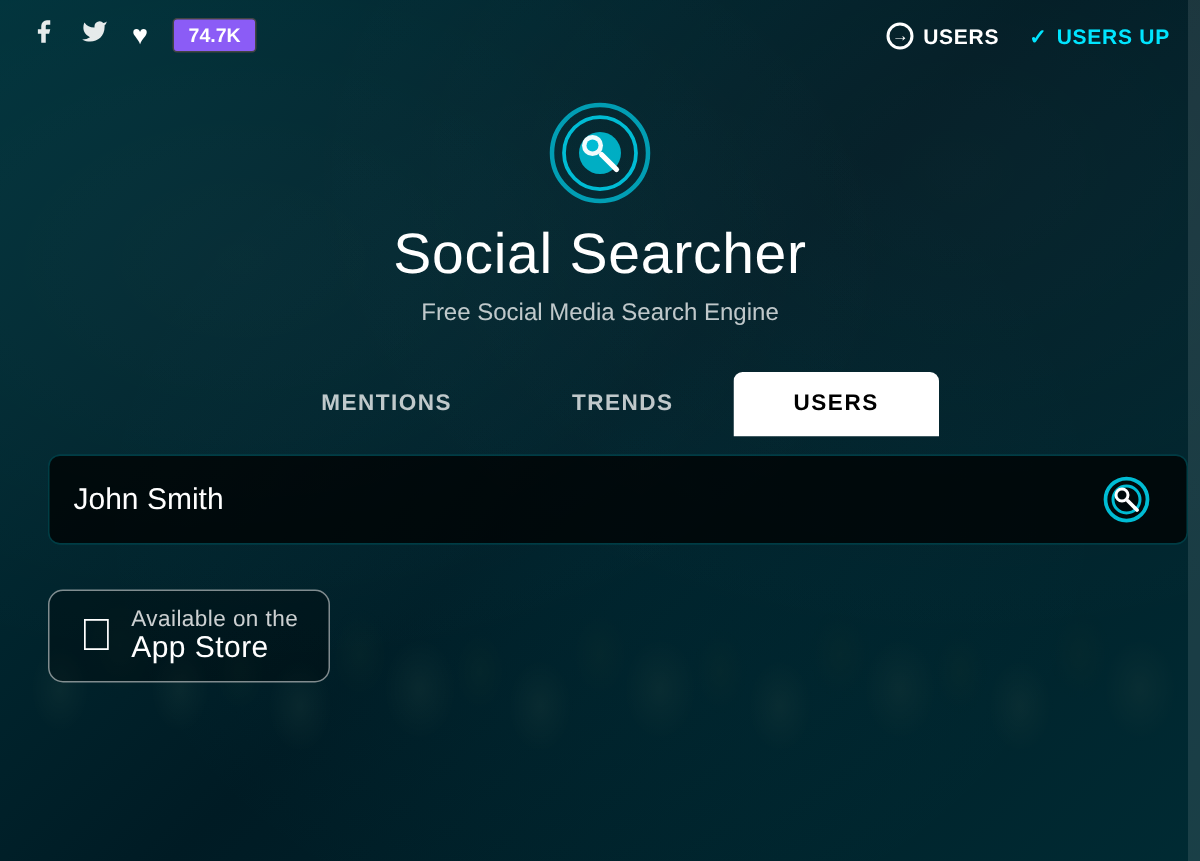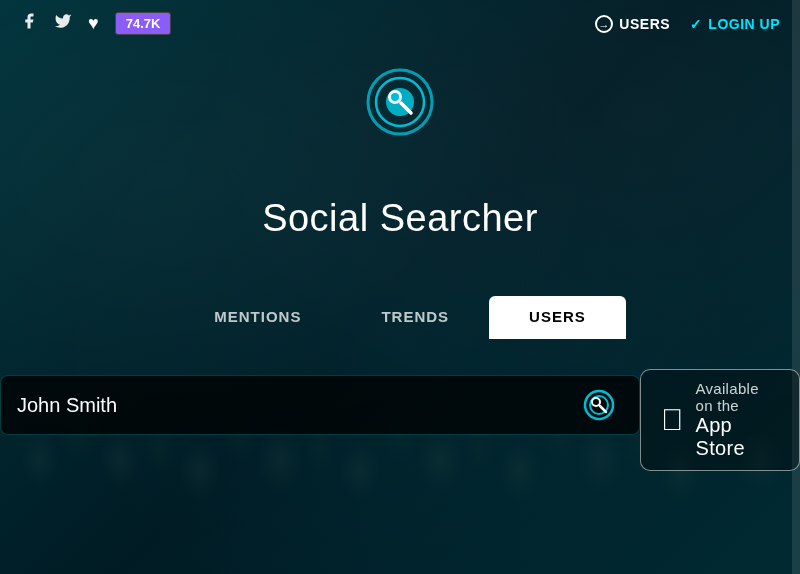--- a/index.html
+++ b/index.html
@@ -148,21 +148,20 @@
       color: #00e5ff;
       font-size: 14px;
     }
 
     
     .hero {
       display: flex;
       flex-direction: column;
       align-items: center;
       padding-top: 20px;
-      gap: 48px;
     }
 
     .logo-icon {
       width: 70px;
       height: 70px;
       margin-bottom: 12px;
     }
 
     .app-title {
       color: #fff;
@@ -177,21 +176,21 @@
       font-size: 16px;
       font-weight: 300;
       margin-bottom: 30px;
     }
 
     
     .tabs {
       display: flex;
       align-items: flex-end;
       gap: 0;
-      margin-bottom: 0;
+      margin-bottom: 12px;
       padding: 0 10px;
     }
 
     .tab {
       padding: 12px 40px;
       font-size: 15px;
       font-weight: 600;
       letter-spacing: 1px;
       color: rgba(255,255,255,0.75);
       cursor: pointer;
@@ -282,22 +281,23 @@
 
     .store-name {
       color: #fff;
       font-size: 20px;
       font-weight: 500;
       letter-spacing: 0.3px;
     }
 
     .main-content {
       display: flex;
-      flex-direction: row;
-      align-items: center;
+      flex-direction: column;
+      align-items: flex-start;
+      margin-left: 32px;
     }
 
     .scrollbar-hint {
       position: absolute;
       right: 0;
       top: 0;
       width: 8px;
       height: 100%;
       background: rgba(255,255,255,0.1);
     }
@@ -326,37 +326,38 @@
       <span class="heart-icon">♥</span>
       <span class="count-badge">74.7K</span>
     </div>
     <div class="nav-right">
       <a class="login-btn">
         <span style="display:inline-flex;align-items:center;justify-content:center;width:18px;height:18px;border:2px solid #fff;border-radius:50%;font-size:11px;color:#fff;">→</span>
         <span>USERS</span>
       </a>
       <a class="signup-btn">
         <span class="check-icon">✓</span>
-        <span>LOGIN UP</span>
+        <span>USERS UP</span>
       </a>
     </div>
   </nav>
 
   <div class="hero">
 
     <svg class="logo-icon" viewBox="0 0 70 70">
       <circle cx="35" cy="35" r="32" fill="none" stroke="#00bcd4" stroke-width="3" opacity="0.8"></circle>
       <circle cx="35" cy="35" r="24" fill="none" stroke="#00bcd4" stroke-width="2.5"></circle>
       <circle cx="35" cy="35" r="14" fill="#00bcd4" opacity="0.9"></circle>
       <circle cx="30" cy="30" r="7" fill="#fff" opacity="0.95"></circle>
       <circle cx="30" cy="30" r="4" fill="#00bcd4"></circle>
       <line x1="36" y1="36" x2="46" y2="46" stroke="#fff" stroke-width="3.5" stroke-linecap="round"></line>
     </svg>
 
     <h1 class="app-title">Social Searcher</h1>
+    <p class="app-subtitle">Free Social Media Search Engine</p>
 
     <div class="tabs">
       <button class="tab">MENTIONS</button>
       <button class="tab">TRENDS</button>
       <button class="tab active">USERS</button>
     </div>
   </div>
 
   <div class="main-content">
     <div class="search-container">

